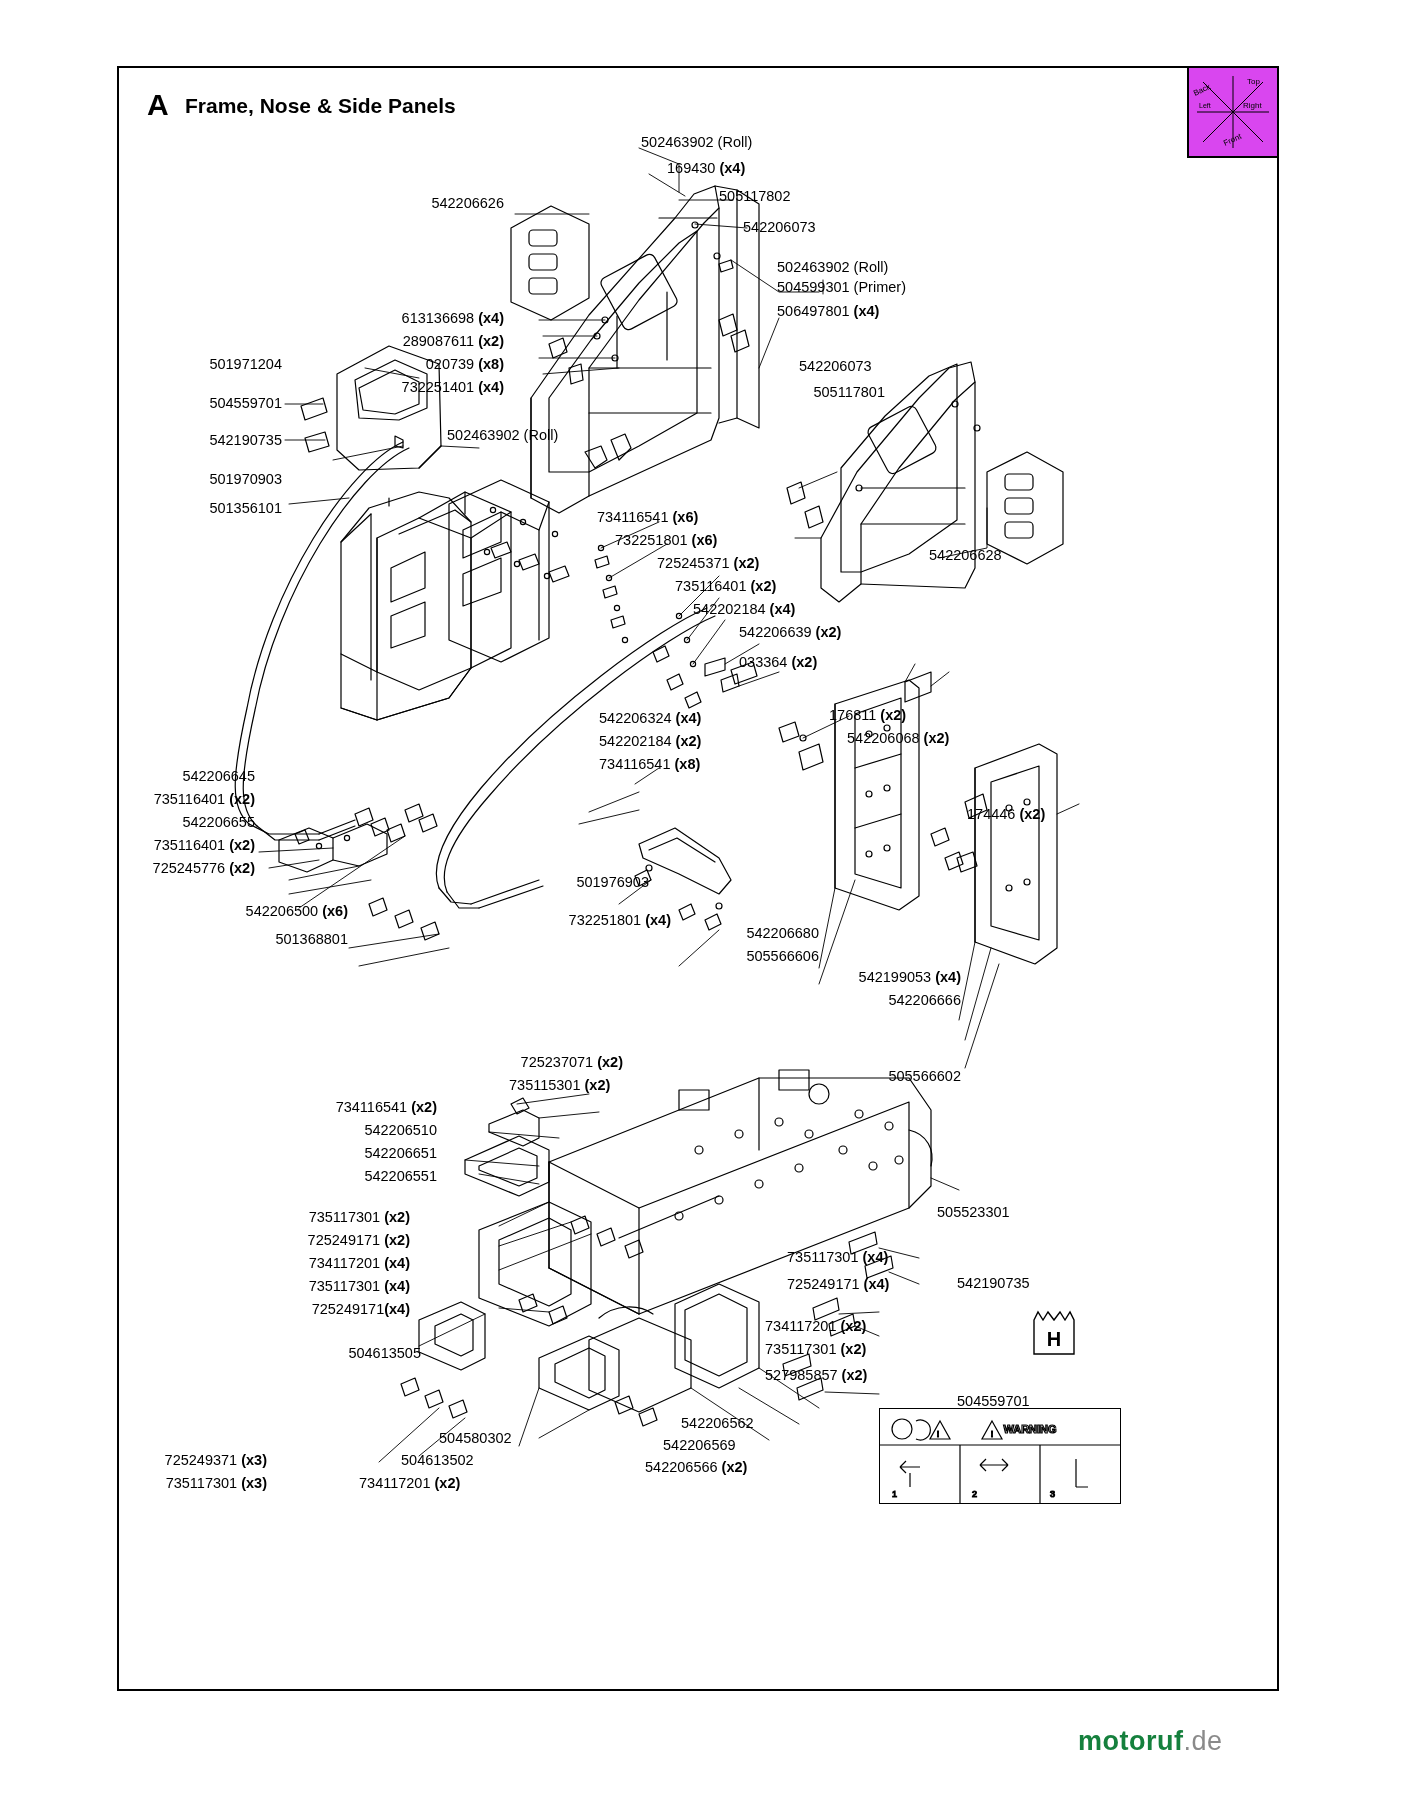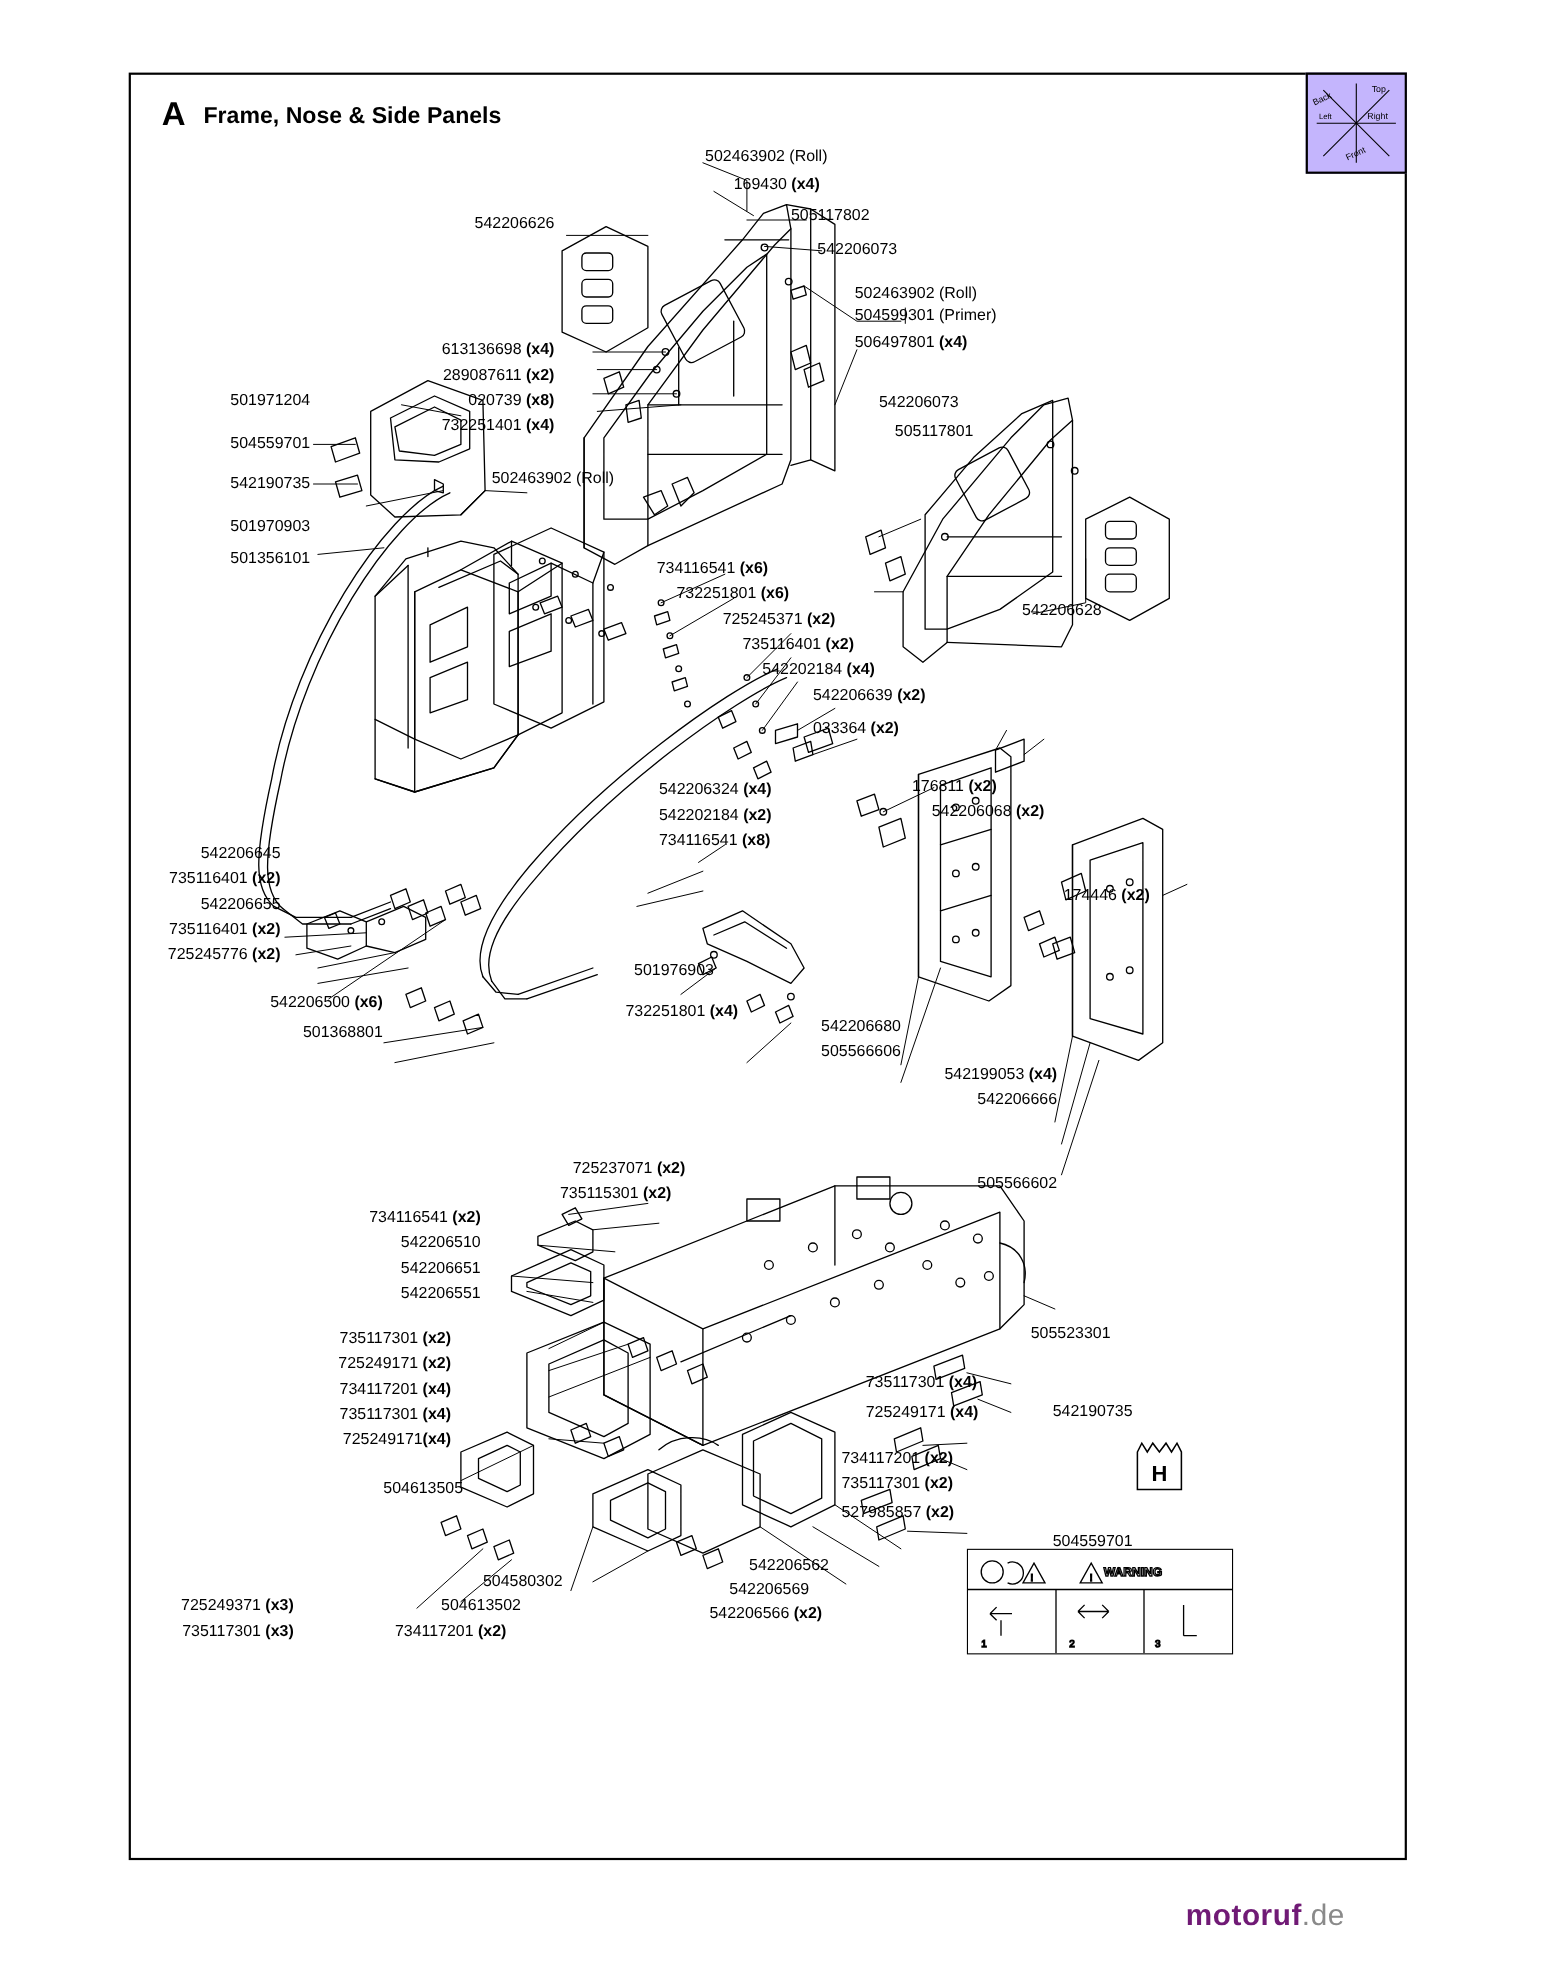--- a/index.html
+++ b/index.html
@@ -22,21 +22,21 @@
     position:absolute;left:28px;top:20px;font-size:30px;font-weight:bold;
     letter-spacing:0px;
   }
   .sec-title{
     position:absolute;left:66px;top:26px;font-size:21px;font-weight:bold;text-align:center;
   }
 
   
   .orient-box{
     position:absolute;right:-2px;top:-2px;width:92px;height:92px;
-    border:2px solid #000;box-sizing:border-box;background:#c4b5fd;
+    border:2px solid #000;box-sizing:border-box;background:#d946ef;
   }
   .orient-box svg{display:block}
 
   
   .lbl{
     position:absolute;font-size:14.5px;white-space:nowrap;line-height:16px;
   }
   .lbl b{font-weight:bold;}
   .lbl.r{transform:translateX(-100%);}
 
@@ -48,21 +48,21 @@
   .decal-husq{position:absolute;left:905px;top:1236px;width:60px;height:60px;}
   .warn-box{
     position:absolute;left:760px;top:1340px;width:242px;height:96px;
     border:1px solid #000;box-sizing:border-box;background:#fff;
   }
 
   
   .wm{
     position:absolute;left:1078px;top:1726px;font-size:27px;letter-spacing:.5px;
   }
-  .wm .a{color:#701a75;font-weight:bold;}
+  .wm .a{color:#15803d;font-weight:bold;}
   .wm .b{color:#8a8a8a;}
 </style>
 </head>
 <body>
 
 <div class="page">
 
   <div class="frame">
 
     <div class="sec-letter">A</div>

